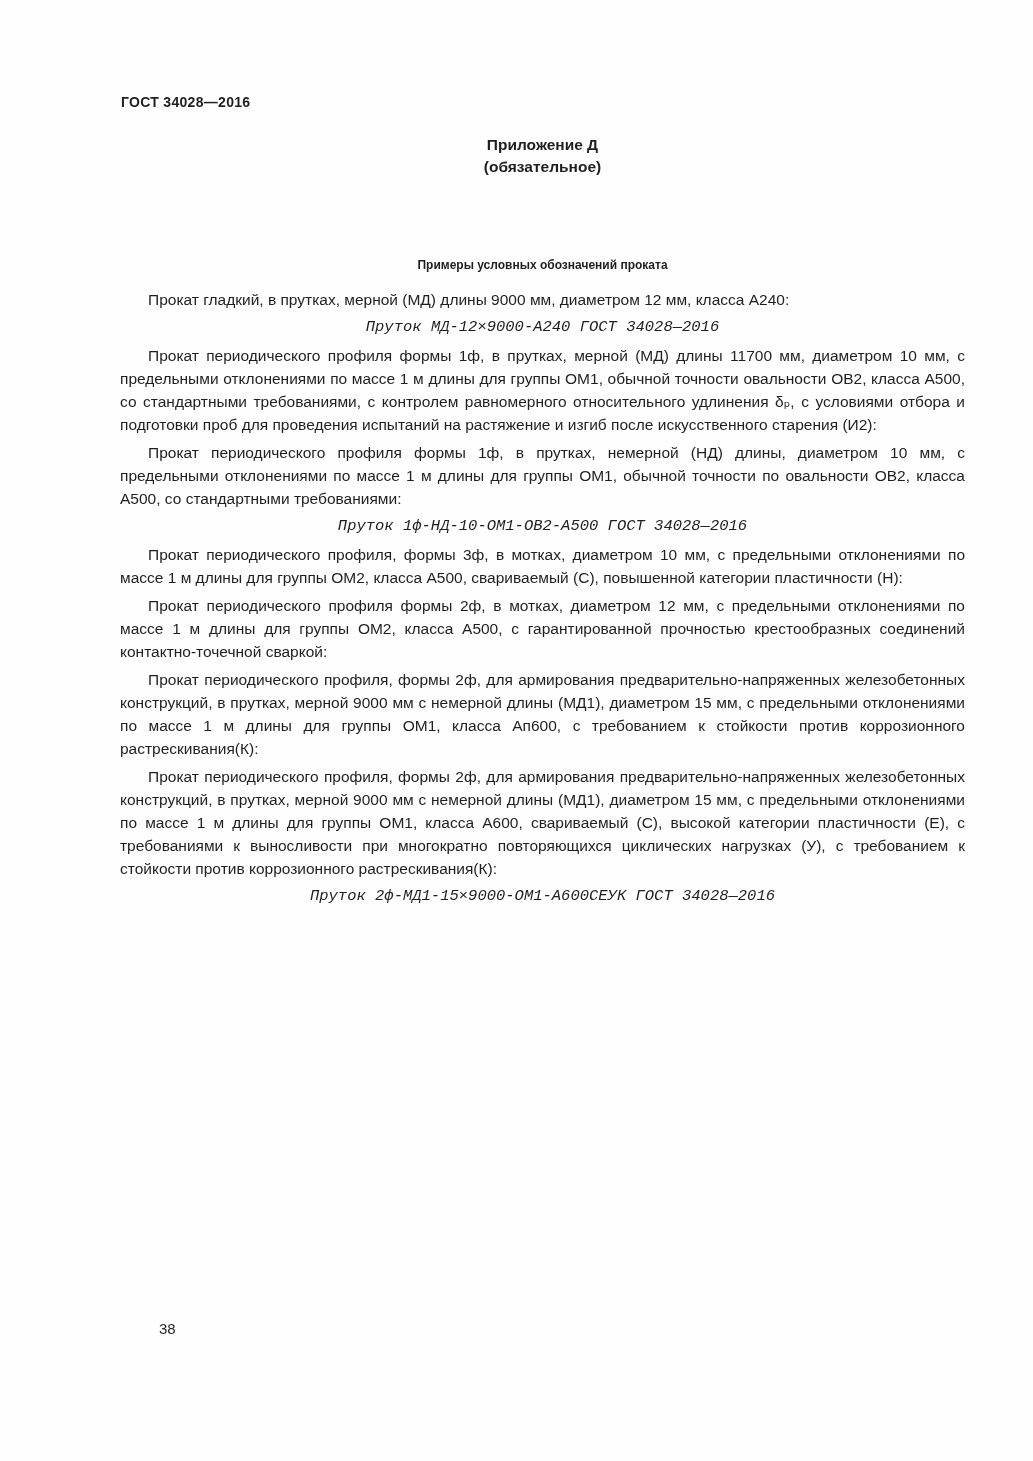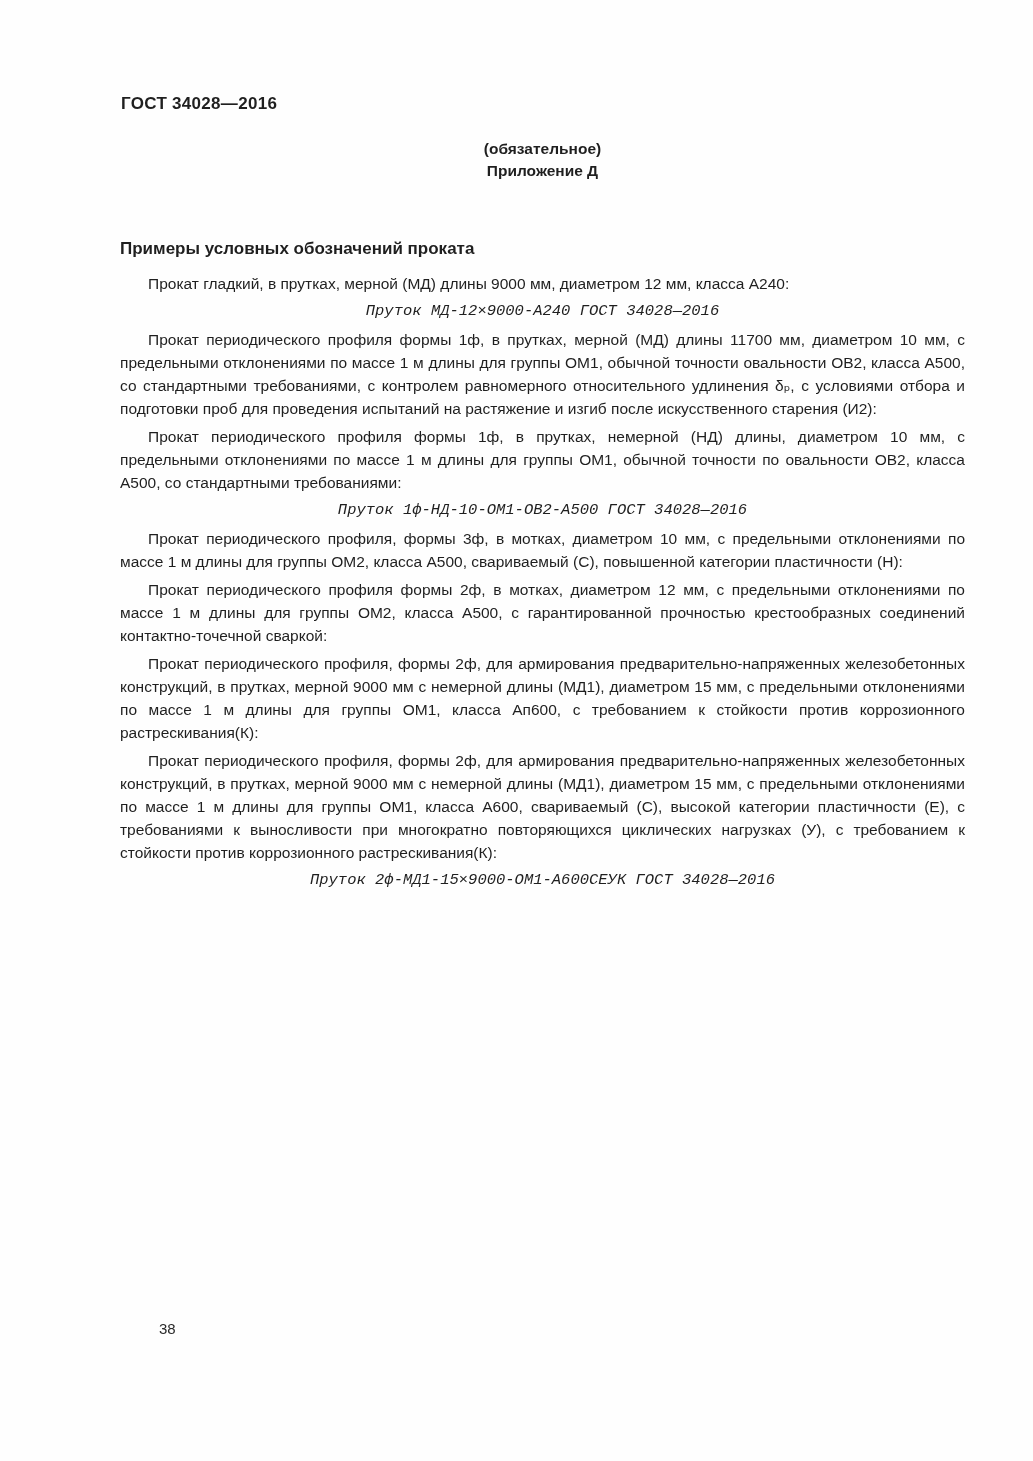--- a/index.html
+++ b/index.html
@@ -11,37 +11,38 @@
     position: relative;
     width: 1033px;
     height: 1461px;
     background: #fefefe;
     font-family: "Liberation Sans", "DejaVu Sans", sans-serif;
     color: #1f1f1f;
     overflow: hidden;
   }
   .doc-number {
     margin: 94px 0 0 121px;
-    font-size: 17px;
+    font-size: 14px;
     font-weight: bold;
     letter-spacing: 0.3px;
   }
   .appendix {
     width: 845px;
     margin: 24px 0 0 120px;
     text-align: center;
     font-weight: bold;
     font-size: 15.5px;
     line-height: 22px;
   }
   .main-title {
     width: 845px;
-    margin: 56px 0 0 120px;
+    margin: 76px 0 0 120px;
+    text-align: center;
     font-weight: bold;
-    font-size: 17px;
+    font-size: 12px;
     line-height: 22px;
   }
   .entries {
     width: 845px;
     margin: 12px 0 0 120px;
     font-size: 15.5px;
     line-height: 23px;
   }
   .desc {
     text-align: justify;
@@ -64,22 +65,22 @@
   }
 </style>
 </head>
 <body>
 
 <div class="page">
 
   <div class="doc-number">ГОСТ 34028—2016</div>
 
   <div class="appendix">
+    <div>Приложение Д</div>
     <div>(обязательное)</div>
-    <div>Приложение Д</div>
   </div>
 
   <div class="main-title">Примеры условных обозначений проката</div>
 
   <div class="entries">
 
     <p class="desc">Прокат гладкий, в прутках, мерной (МД) длины 9000 мм, диаметром 12 мм, класса А240:</p>
     <p class="desig">Пруток МД-12×9000-А240 ГОСТ 34028—2016</p>
 
     <p class="desc">Прокат периодического профиля формы 1ф, в прутках, мерной (МД) длины 11700 мм, диаметром 10 мм, с предельными отклонениями по массе 1 м длины для группы ОМ1, обычной точности овальности ОВ2, класса А500, со стандартными требованиями, с контролем равномерного относительного удлинения δₚ, с условиями отбора и подготовки проб для проведения испытаний на растяжение и изгиб после искусственного старения (И2):</p>

